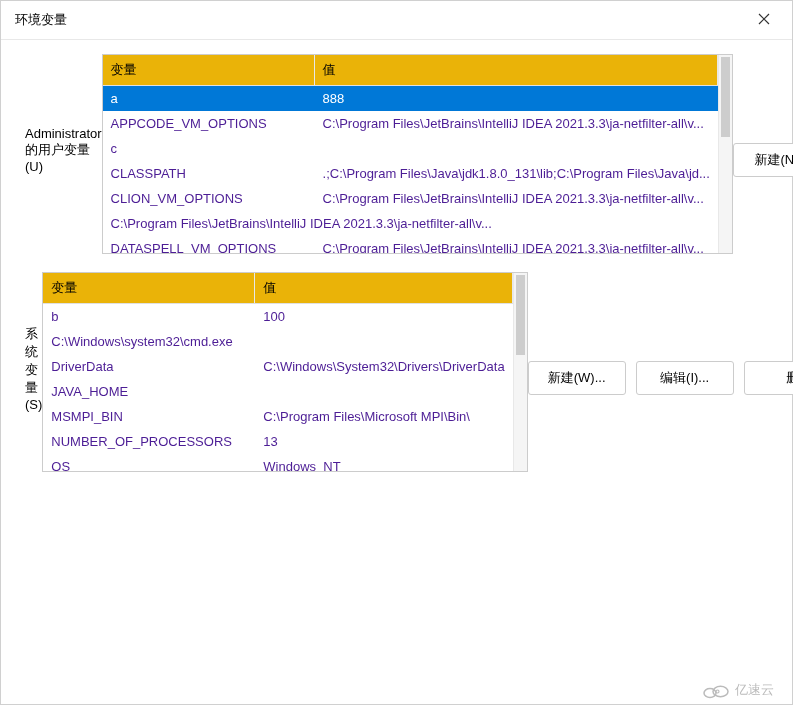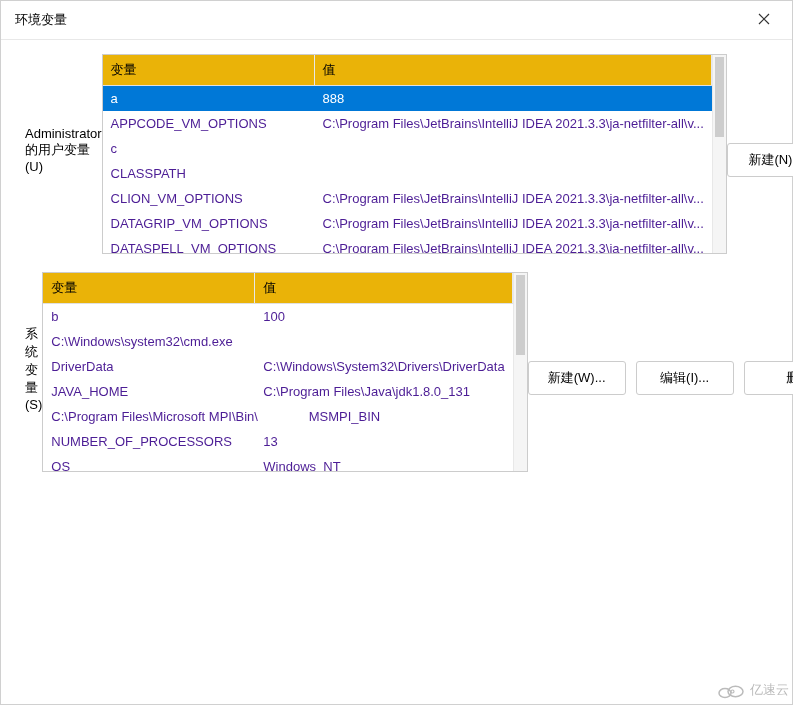--- a/index.html
+++ b/index.html
@@ -130,21 +130,21 @@
       padding: 7px 18px;
       font-size: 13px;
       cursor: pointer;
       border-radius: 3px;
       min-width: 98px;
       text-align: center;
       color: #000;
     }
     .watermark {
       position: absolute;
-      right: 4px;
+      right: 19px;
       bottom: 6px;
       font-size: 13px;
       color: #bbb;
       display: flex;
       align-items: center;
       gap: 4px;
     }
     .watermark-icon {
       width: 30px;
       height: 18px;
@@ -182,27 +182,27 @@
               </div>
               <div class="tr">
                 <div class="td col-var">APPCODE_VM_OPTIONS</div>
                 <div class="td col-val">C:\Program Files\JetBrains\IntelliJ IDEA 2021.3.3\ja-netfilter-all\v...</div>
               </div>
               <div class="tr">
                 <div class="td col-var">c</div>
               </div>
               <div class="tr">
                 <div class="td col-var">CLASSPATH</div>
+                <div class="td col-val">.;C:\Program Files\Java\jdk1.8.0_131\lib;C:\Program Files\Java\jd...</div>
               </div>
               <div class="tr">
                 <div class="td col-var">CLION_VM_OPTIONS</div>
                 <div class="td col-val">C:\Program Files\JetBrains\IntelliJ IDEA 2021.3.3\ja-netfilter-all\v...</div>
               </div>
               <div class="tr">
-                <div class="td col-var">DATAGRIP_VM_OPTIONS</div>
                 <div class="td col-val">C:\Program Files\JetBrains\IntelliJ IDEA 2021.3.3\ja-netfilter-all\v...</div>
               </div>
               <div class="tr">
                 <div class="td col-var">DATASPELL_VM_OPTIONS</div>
                 <div class="td col-val">C:\Program Files\JetBrains\IntelliJ IDEA 2021.3.3\ja-netfilter-all\v...</div>
               </div>
             </div>
         </div>
         <div class="scrollbar">
           <div class="scroll-thumb"></div>
@@ -232,25 +232,24 @@
               </div>
               <div class="tr">
                 <div class="td col-val">C:\Windows\system32\cmd.exe</div>
               </div>
               <div class="tr">
                 <div class="td col-var">DriverData</div>
                 <div class="td col-val">C:\Windows\System32\Drivers\DriverData</div>
               </div>
               <div class="tr">
                 <div class="td col-var">JAVA_HOME</div>
-                <div class="td col-val">C:\Program Files\Java\jdk1.8.0_131</div>
-              </div>
-              <div class="tr">
+              </div>
+              <div class="tr">
+                <div class="td col-var">MSMPI_BIN</div>
                 <div class="td col-val">C:\Program Files\Microsoft MPI\Bin\</div>
-                <div class="td col-var">MSMPI_BIN</div>
               </div>
               <div class="tr">
                 <div class="td col-var">NUMBER_OF_PROCESSORS</div>
                 <div class="td col-val">13</div>
               </div>
               <div class="tr">
                 <div class="td col-var">OS</div>
                 <div class="td col-val">Windows_NT</div>
               </div>
             </div>

